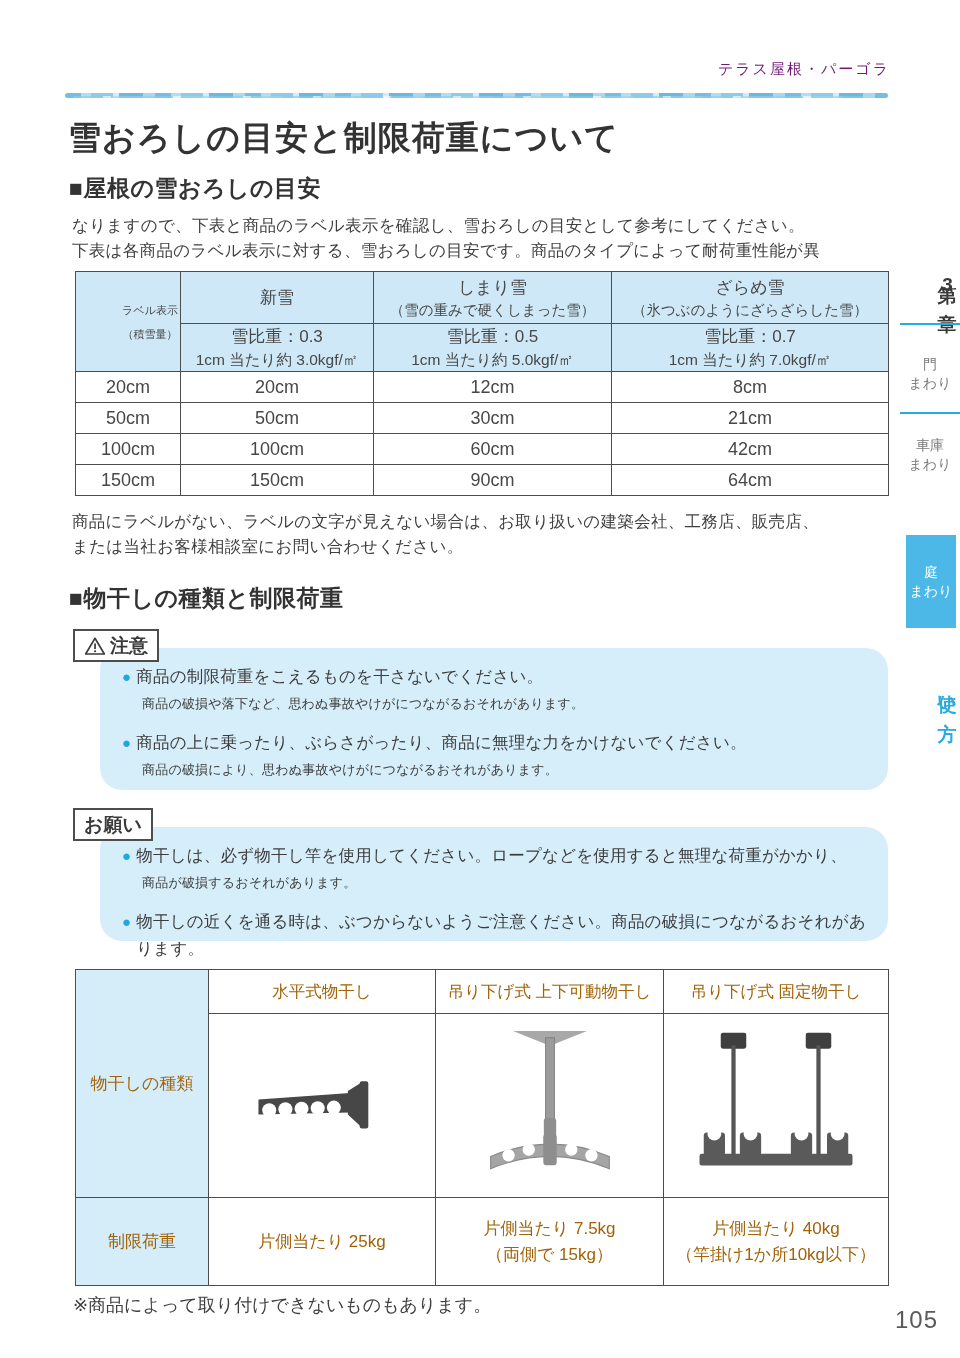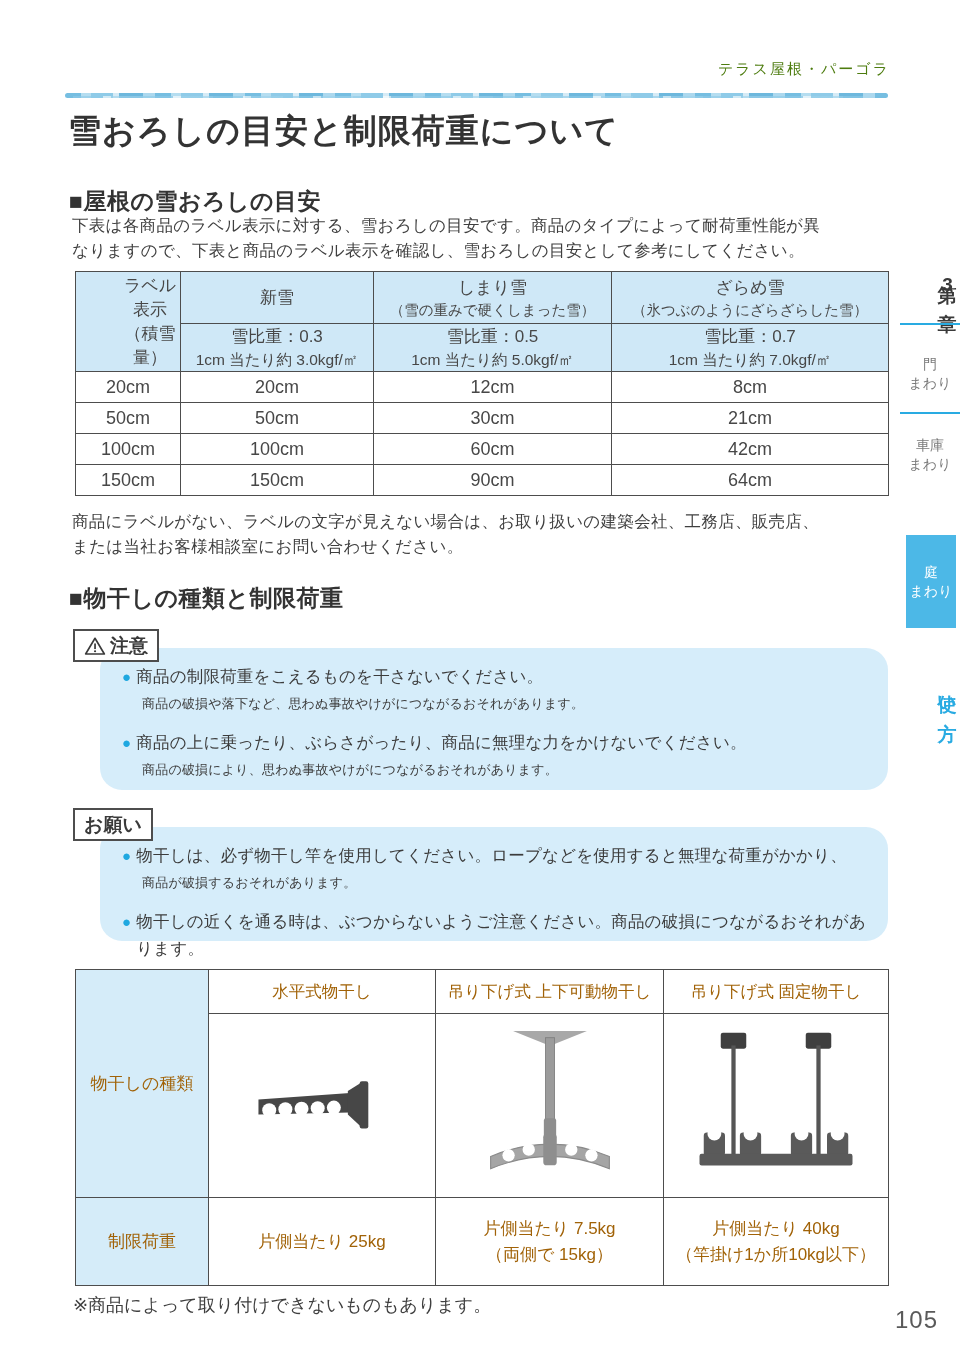--- a/index.html
+++ b/index.html
@@ -1,42 +1,42 @@
 <!DOCTYPE html>
 <html><head>
 <meta charset="utf-8">
 <style>
   html,body{margin:0;padding:0;background:#ffffff;}
   .page{position:relative;width:960px;height:1358px;background:#ffffff;overflow:hidden;
         font-family:"Liberation Sans","DejaVu Sans",sans-serif;color:#3c3c3c;}
 
   
-  .hdr-label{position:absolute;top:60px;right:70px;font-size:15px;letter-spacing:2px;color:#4d7c0f;}
+  .hdr-label{position:absolute;top:60px;right:70px;font-size:15px;letter-spacing:2px;color:#701a75;}
   .brush-line{position:absolute;left:65px;top:93px;width:823px;height:5px;border-radius:3px;opacity:.85;
     background:repeating-linear-gradient(90deg,
       #5fb3dc 0 16px, #a9d8ee 16px 26px, #7cc2e4 26px 48px,
       #cfe8f5 48px 54px, #55acd8 54px 78px, #9ed2ec 78px 90px);}
   .brush-line::after{content:"";position:absolute;left:8px;top:3px;width:96%;height:2px;opacity:.6;
     background:repeating-linear-gradient(90deg,#7cc2e4 0 30px,#ffffff 30px 38px,#8fcbe8 38px 70px);}
 
-  .h1{position:absolute;left:68px;top:109px;font-size:33px;font-weight:bold;color:#333333;letter-spacing:1px;}
+  .h1{position:absolute;left:68px;top:116px;font-size:33px;font-weight:bold;color:#333333;letter-spacing:1px;}
   .h2{position:absolute;font-size:23px;font-weight:bold;color:#333333;letter-spacing:.5px;}
-  .h2.roof{left:69px;top:186px;}
+  .h2.roof{left:69px;top:173px;}
   .h2.hanger{left:69px;top:583px;}
   .para{position:absolute;font-size:16.5px;line-height:25px;color:#3f3f3f;letter-spacing:.3px;}
   .para.intro{left:72px;top:213px;width:810px;}
   .para.note{left:72px;top:509px;width:820px;}
 
   
   table{border-collapse:collapse;table-layout:fixed;}
   .snow-table{position:absolute;left:75px;top:271px;width:813px;}
   .snow-table th,.snow-table td{border:1.5px solid #4d4d4d;text-align:center;vertical-align:middle;
      font-weight:normal;color:#474747;padding:0;}
   .snow-table thead th{background:#cfe8f7;}
-  .snow-table .corner{font-size:17px;line-height:24px;padding-left:44px;}
+  .snow-table .corner{font-size:11px;line-height:24px;padding-left:44px;}
   .tname{font-size:17px;line-height:24px;}
   .tsub{font-size:14.5px;line-height:20px;}
   .row-a{height:52px;}
   .row-b{height:48px;}
   .dens{font-size:17px;line-height:24px;}
   .percm{font-size:15.5px;line-height:21px;}
   .snow-table tbody tr{height:31px;}
   .snow-table tbody td{font-size:18px;background:#ffffff;}
 
   .hanger-table{position:absolute;left:75px;top:969px;width:813px;}
@@ -87,22 +87,22 @@
 
 <div class="page">
 
   <div class="hdr-label">テラス屋根・パーゴラ</div>
   <div class="brush-line"></div>
 
   <div class="h1">雪おろしの目安と制限荷重について</div>
   <div class="h2 roof">■屋根の雪おろしの目安</div>
 
   <div class="para intro">
+    <div>なりますので、下表と商品のラベル表示を確認し、雪おろしの目安として参考にしてください。</div>
     <div>下表は各商品のラベル表示に対する、雪おろしの目安です。商品のタイプによって耐荷重性能が異</div>
-    <div>なりますので、下表と商品のラベル表示を確認し、雪おろしの目安として参考にしてください。</div>
   </div>
 
   <table class="snow-table">
     <colgroup>
         <col style="width:105px">
         <col style="width:193px">
         <col style="width:238px">
         <col style="width:277px">
       </colgroup>
     <thead>

